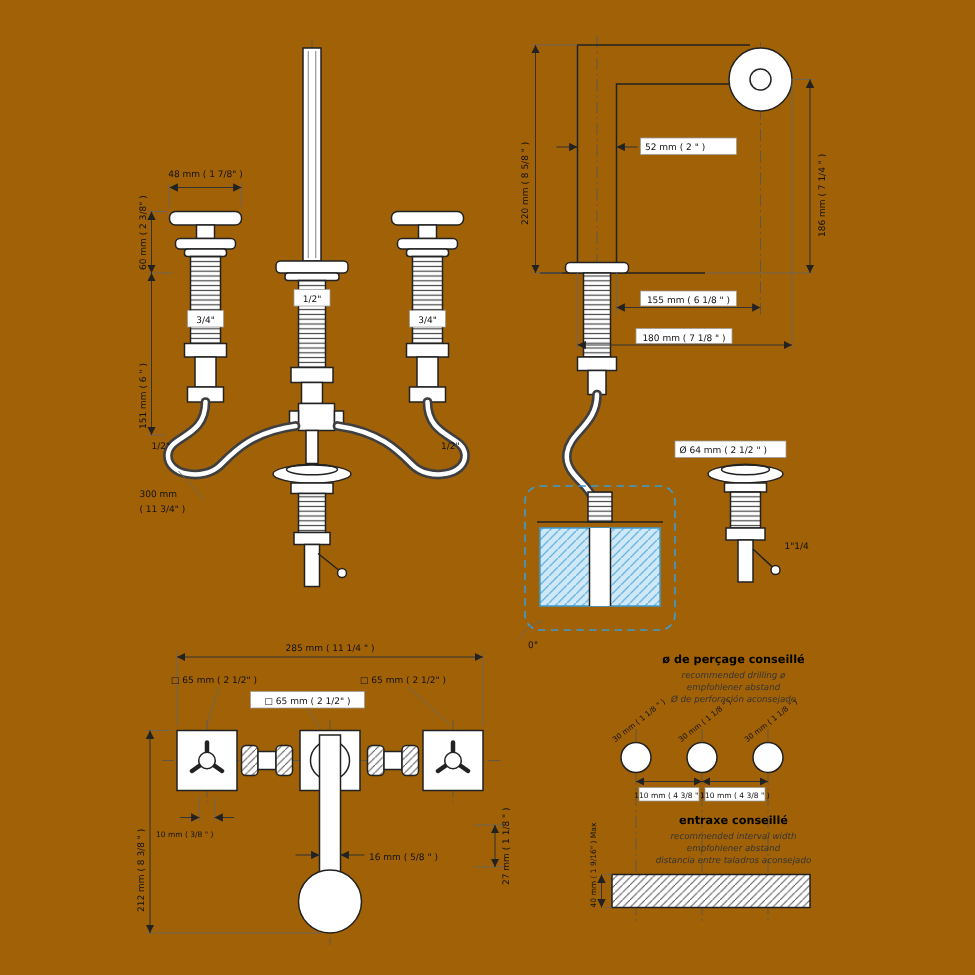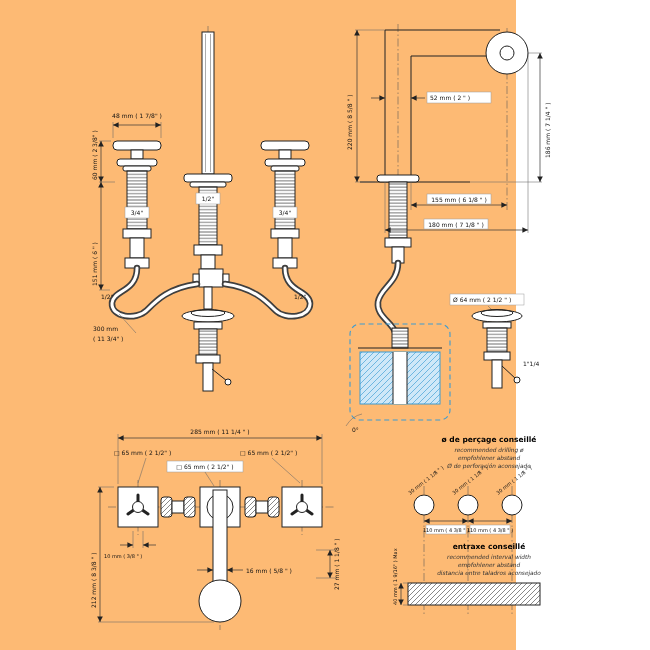--- a/index.html
+++ b/index.html
@@ -1,16 +1,16 @@
 <!DOCTYPE html>
 <html><head>
 <meta charset="utf-8">
 <style>
   html,body{margin:0;padding:0;background:#fff;}
-  .canvas{width:516px;height:650px;background:#fdba74;position:relative;font-family:"DejaVu Sans",sans-serif;}
+  .canvas{width:650px;height:650px;background:#a16207;position:relative;font-family:"DejaVu Sans",sans-serif;}
   svg text{font-family:"DejaVu Sans",sans-serif;}
   .d6{font-size:6px;fill:#111;}
   .d5{font-size:5px;fill:#111;}
   .b8{font-size:7.5px;font-weight:bold;fill:#000;}
   .i6{font-size:5.8px;font-style:italic;fill:#333;}
   .ctr{text-anchor:middle;}
   .ln{stroke:#222;stroke-width:1;fill:none;}
   .part{fill:#fff;stroke:#222;stroke-width:1;}
   .thrF{fill:url(#thr);stroke:#222;stroke-width:1;}
   .hatF{fill:url(#hat);stroke:#222;stroke-width:1;}

